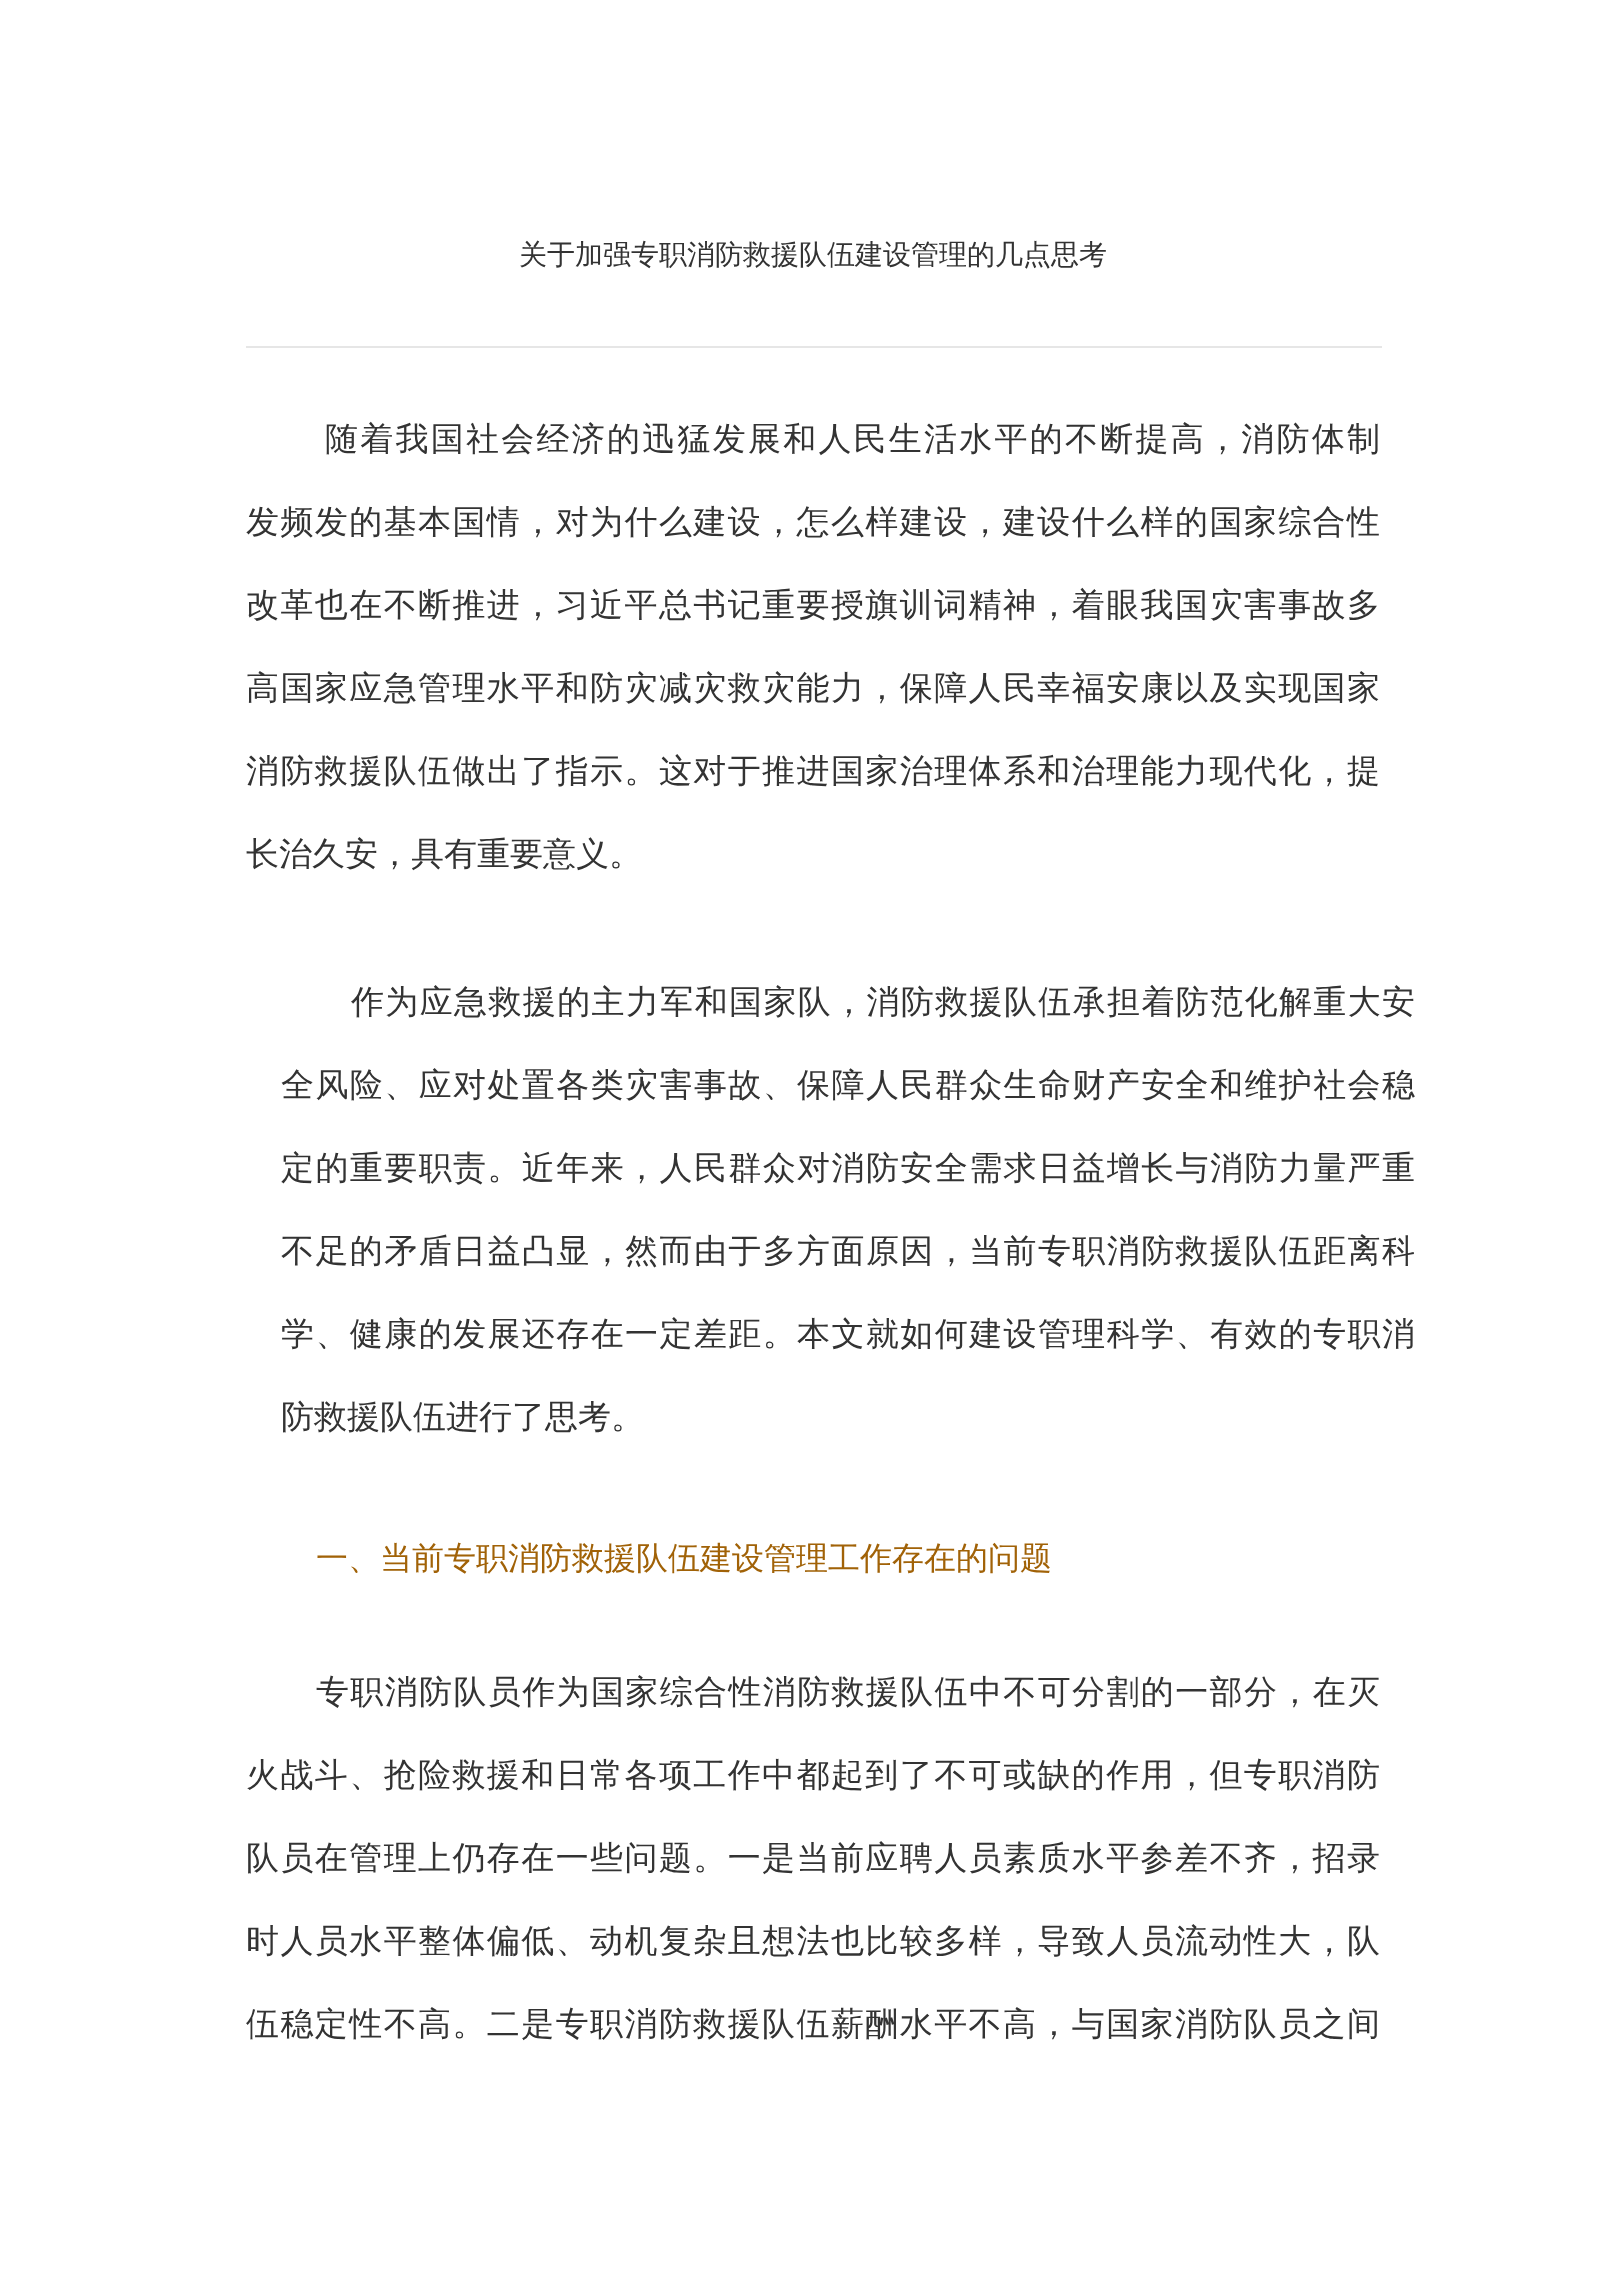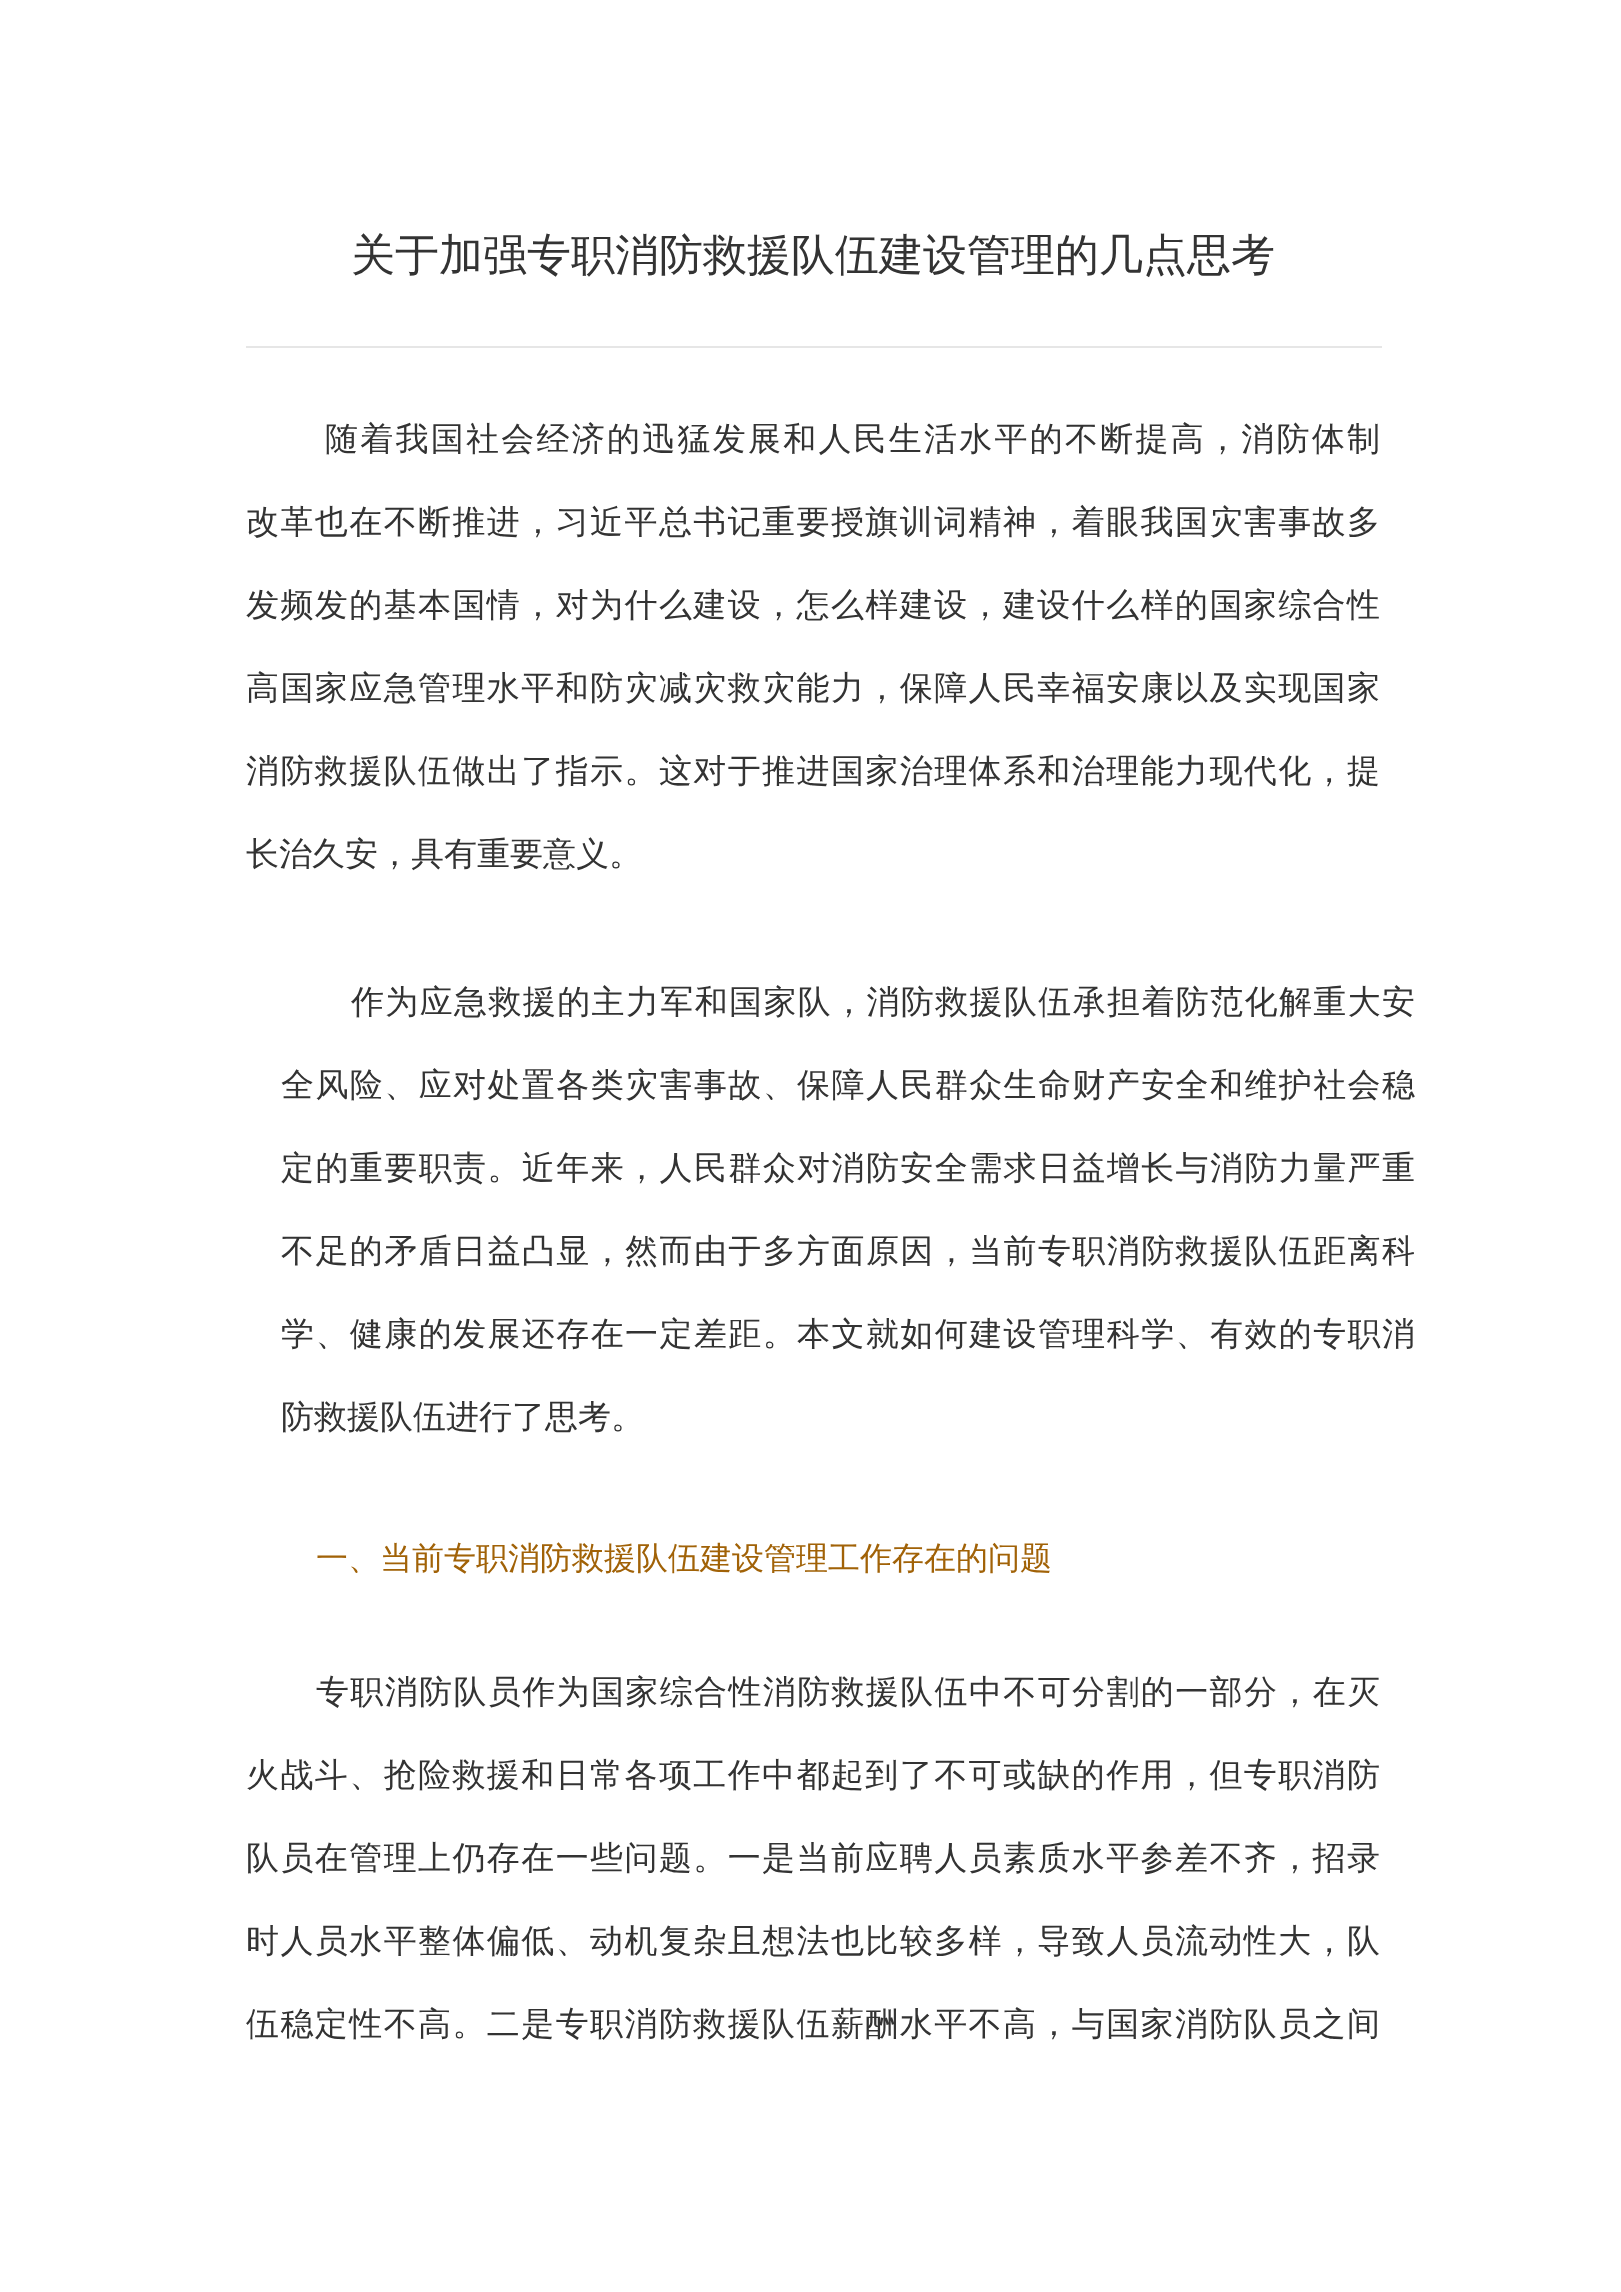--- a/index.html
+++ b/index.html
@@ -23,21 +23,21 @@
     height: 2293px;
     background: #ffffff;
   }
   .doc-title {
     position: absolute;
     left: 246px;
     width: 1134px;
     top: 233px;
     height: 43px;
     line-height: 43px;
-    font-size: 44px;
+    font-size: 28px;
     text-align: center;
     color: #333333;
     white-space: nowrap;
   }
   .title-divider {
     position: absolute;
     left: 246px;
     width: 1136px;
     top: 346px;
     height: 0;
@@ -86,22 +86,22 @@
 <body>
 
 <div class="page">
 
   <div class="doc-title">关于加强专职消防救援队伍建设管理的几点思考</div>
 
   <div class="title-divider"></div>
 
   <div class="block" id="para-1">
     <span class="line indent-first">随着我国社会经济的迅猛发展和人民生活水平的不断提高，消防体制</span>
+    <span class="line">发频发的基本国情，对为什么建设，怎么样建设，建设什么样的国家综合性</span>
     <span class="line">改革也在不断推进，习近平总书记重要授旗训词精神，着眼我国灾害事故多</span>
-    <span class="line">发频发的基本国情，对为什么建设，怎么样建设，建设什么样的国家综合性</span>
     <span class="line">高国家应急管理水平和防灾减灾救灾能力，保障人民幸福安康以及实现国家</span>
     <span class="line">消防救援队伍做出了指示。这对于推进国家治理体系和治理能力现代化，提</span>
     <span class="line last">长治久安，具有重要意义。</span>
   </div>
 
   <div class="block" id="para-2">
     <span class="line indent">作为应急救援的主力军和国家队，消防救援队伍承担着防范化解重大安</span>
     <span class="line">全风险、应对处置各类灾害事故、保障人民群众生命财产安全和维护社会稳</span>
     <span class="line">定的重要职责。近年来，人民群众对消防安全需求日益增长与消防力量严重</span>
     <span class="line">不足的矛盾日益凸显，然而由于多方面原因，当前专职消防救援队伍距离科</span>

